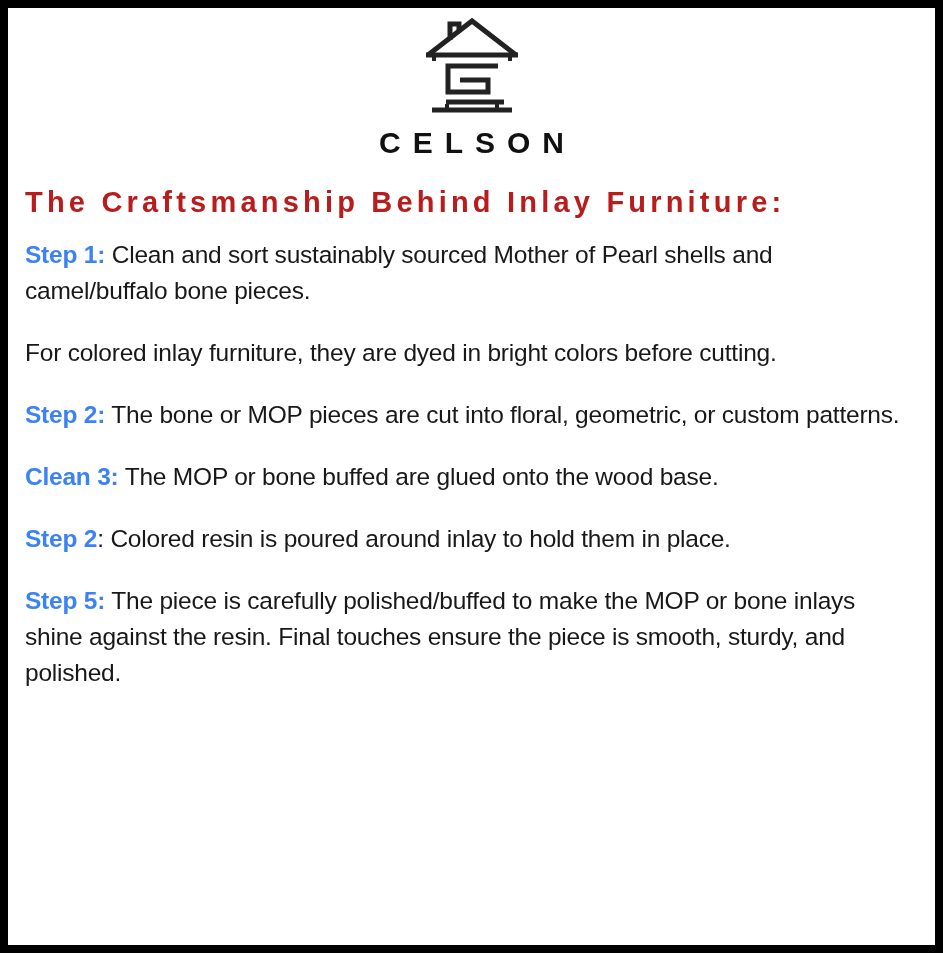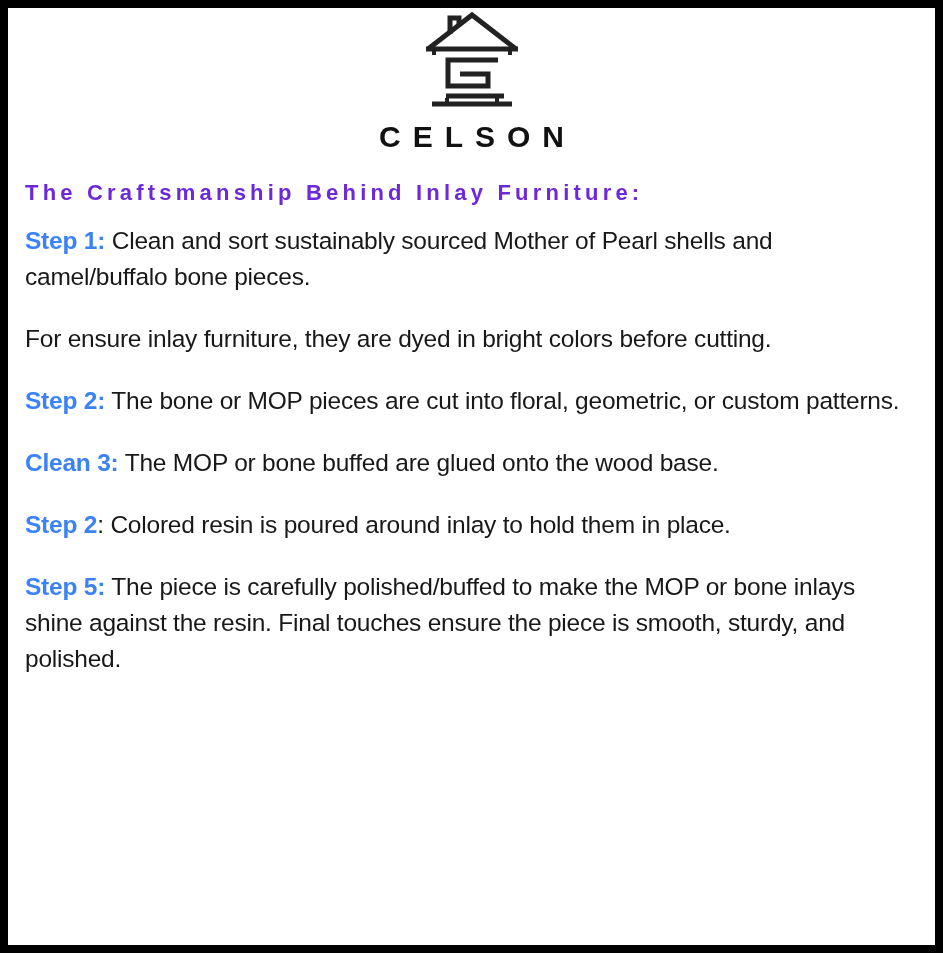--- a/index.html
+++ b/index.html
@@ -25,44 +25,45 @@
   .inner {
     box-sizing: border-box;
     width: 100%;
     height: 100%;
     padding: 0 9px 0 9px;
   }
   
   .logo-block {
     width: 100%;
     text-align: center;
+    padding-top: 6px;
   }
   .logo-mark {
     display: block;
     margin: 0 auto;
   }
   .brand-name {
     display: block;
     margin: 12px auto 0 auto;
     font-family: "Liberation Sans", sans-serif;
     font-size: 30px;
     font-weight: 700;
     letter-spacing: 12px;
     text-indent: 12px;
     color: #111111;
     line-height: 1;
   }
   
   .section-heading {
     margin: 28px 0 0 8px;
     font-family: "Liberation Sans", sans-serif;
-    font-size: 22px;
+    font-size: 29px;
     font-weight: 700;
     letter-spacing: 4.2px;
-    color: #6d28d9;
+    color: #b91c1c;
     line-height: 1.15;
     white-space: nowrap;
   }
   
   .body-copy {
     margin: 0 0 0 8px;
     padding-top: 18px;
     width: 884px;
   }
   .para {
@@ -109,21 +110,21 @@
       <span class="brand-name">CELSON</span>
     </div>
 
     <div class="section-heading">The Craftsmanship Behind Inlay Furniture:</div>
 
     <div class="body-copy">
 
 
       <p class="para"><span class="lead">Step 1:</span><span> Clean and sort sustainably sourced Mother of Pearl shells and camel/buffalo bone pieces.</span></p>
 
-      <p class="para"><span class="lead"></span><span>For ensure inlay furniture, they are dyed in bright colors before cutting.</span></p>
+      <p class="para"><span class="lead"></span><span>For colored inlay furniture, they are dyed in bright colors before cutting.</span></p>
 
       <p class="para"><span class="lead">Step 2:</span><span> The bone or MOP pieces are cut into floral, geometric, or custom patterns.</span></p>
 
       <p class="para"><span class="lead">Clean 3:</span><span> The MOP or bone buffed are glued onto the wood base.</span></p>
 
       <p class="para"><span class="lead">Step 2</span><span>: Colored resin is poured around inlay to hold them in place.</span></p>
 
       <p class="para"><span class="lead">Step 5:</span><span> The piece is carefully polished/buffed to make the MOP or bone inlays shine against the resin. Final touches ensure the piece is smooth, sturdy, and polished.</span></p>
 
     </div>

